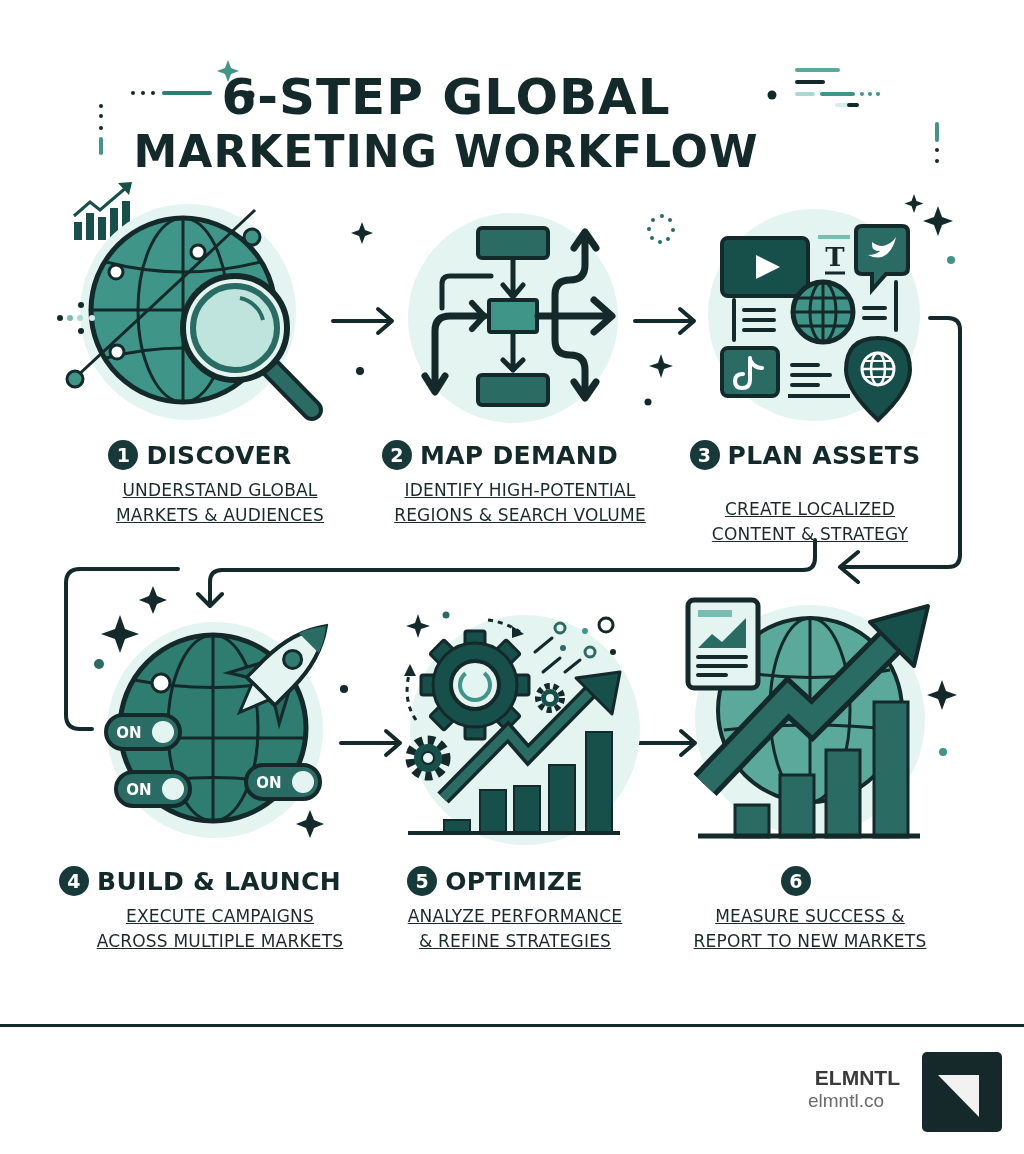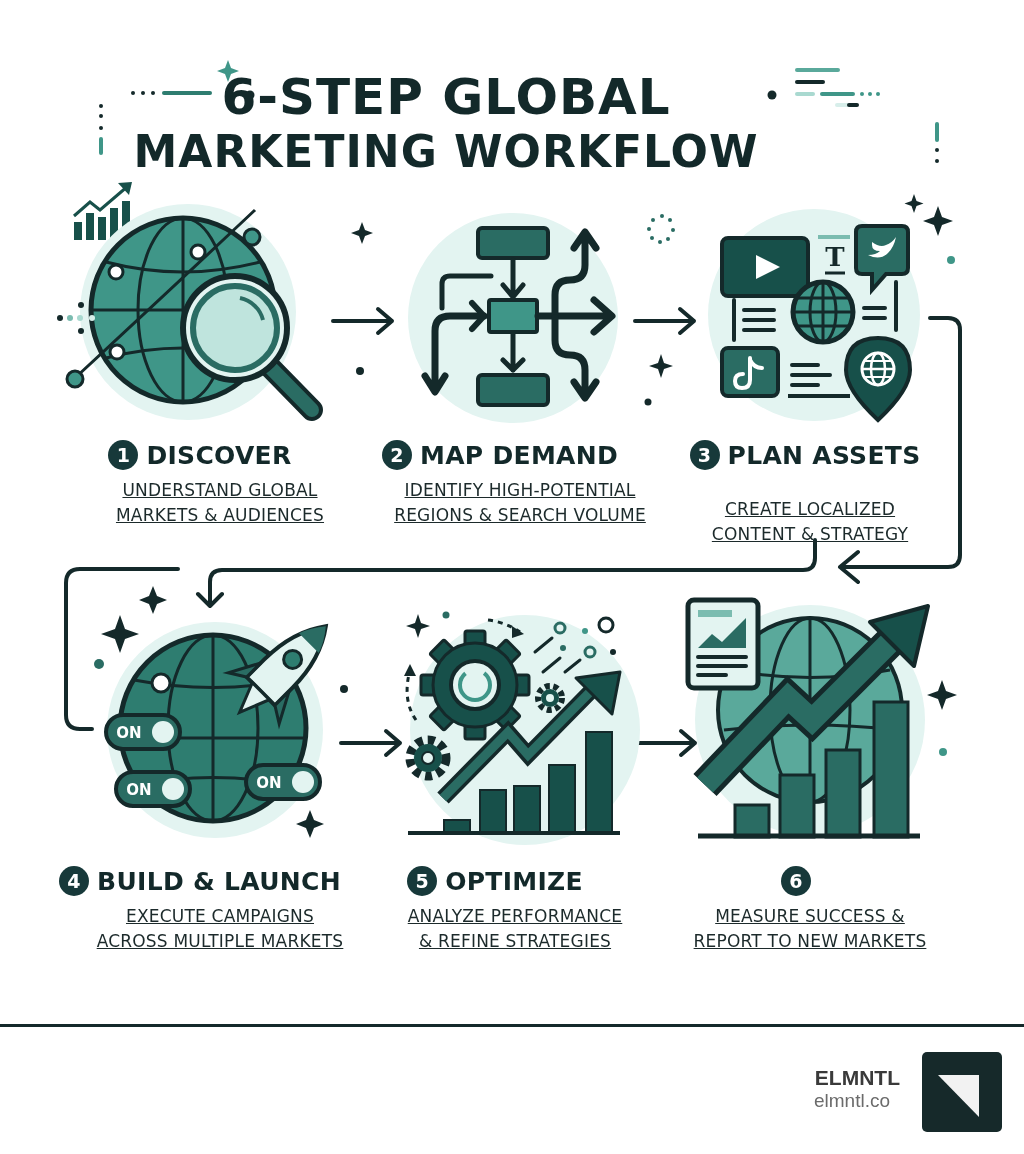--- a/index.html
+++ b/index.html
@@ -28,21 +28,21 @@
   }
   .step-desc {
     position:absolute; text-align:center; font-size:17px; line-height:25px;
     color:#1c2a2b; white-space:nowrap; font-family:"DejaVu Sans", sans-serif;
     letter-spacing:0.2px;
     text-decoration:underline;
   }
   svg { position:absolute; overflow:visible; }
   .footer-line { position:absolute; left:0; top:1024px; width:1024px; height:3px; background:#14292a; }
   .brand-name { position:absolute; right:124px; top:1066px; font-size:21px; font-weight:bold; color:#3a3a3a; font-family:"Liberation Sans", sans-serif; }
-  .brand-url { position:absolute; right:134px; top:1090px; font-size:19px; color:#6b6b6b; font-family:"Liberation Sans", sans-serif; }
+  .brand-url { position:absolute; right:140px; top:1090px; font-size:19px; color:#6b6b6b; font-family:"Liberation Sans", sans-serif; }
   .brand-logo { position:absolute; left:922px; top:1052px; width:80px; height:80px; background:#16292a; border-radius:5px; }
 </style>
 </head>
 <body>
 
 <svg width="1024" height="200" style="left:0;top:0;">
 
   <circle cx="133" cy="93" r="2" fill="#14292a"></circle>
     <circle cx="143" cy="93" r="2" fill="#14292a"></circle>
     <circle cx="153" cy="93" r="2" fill="#14292a"></circle>

